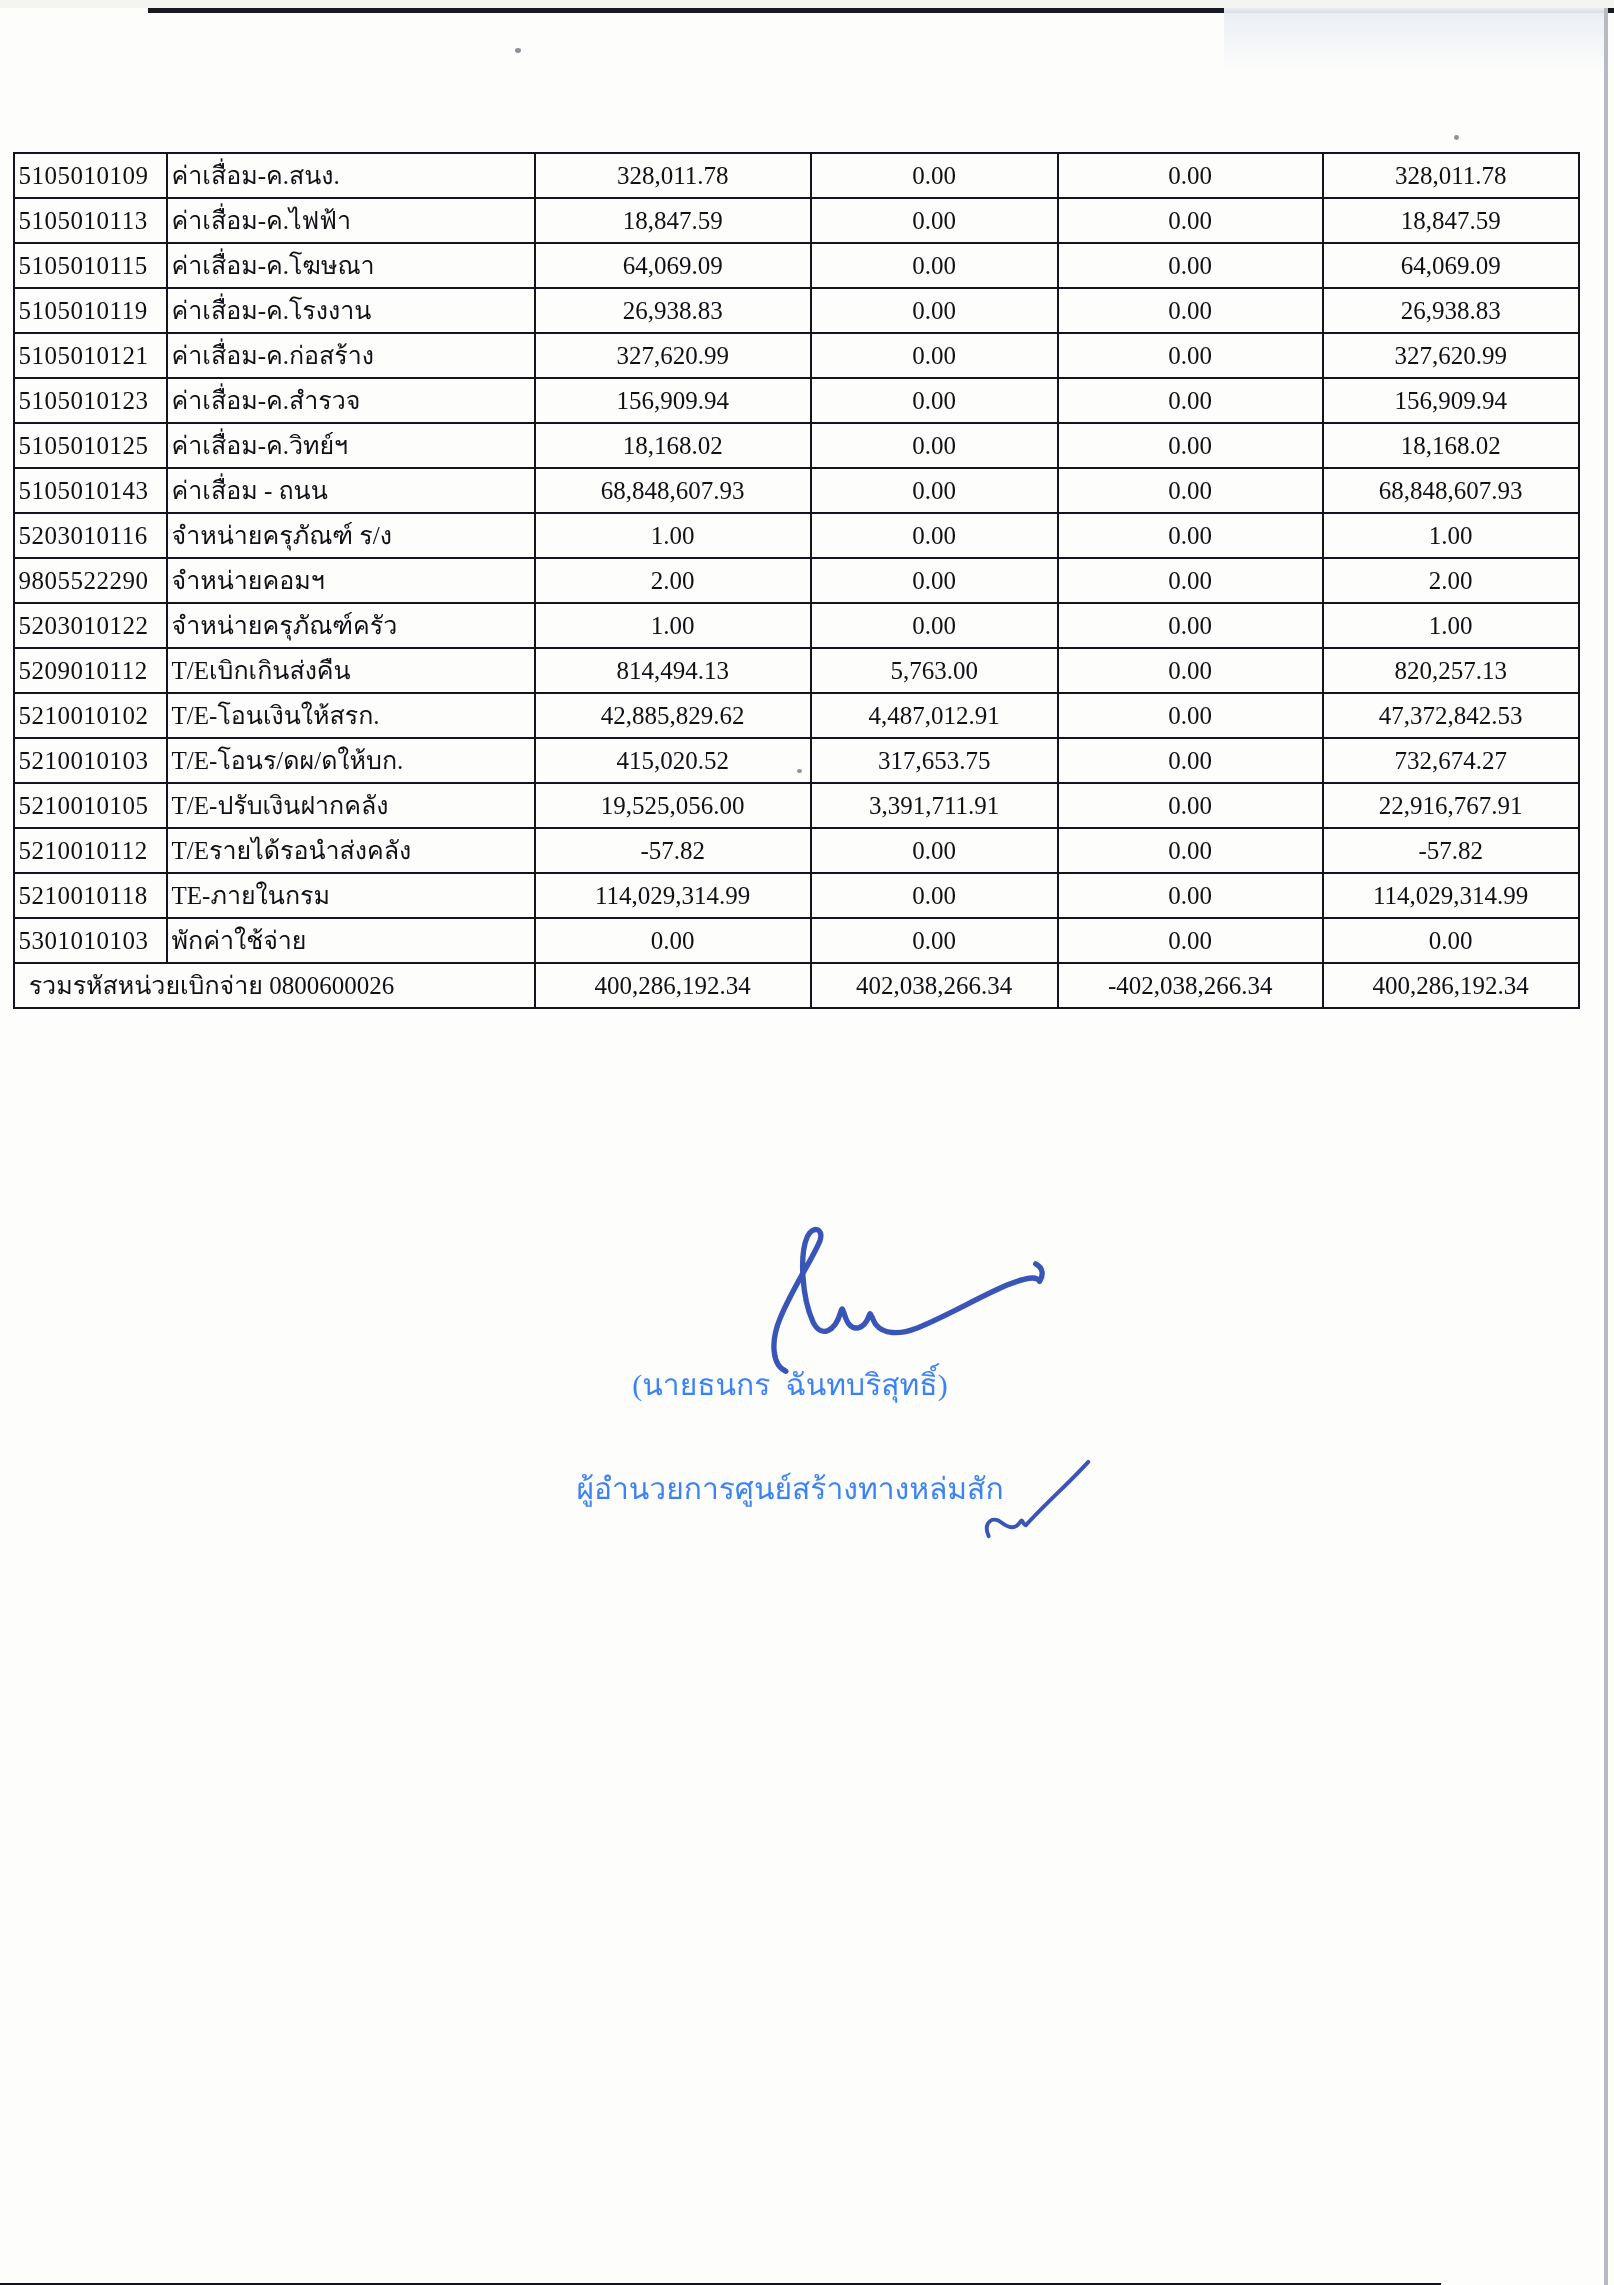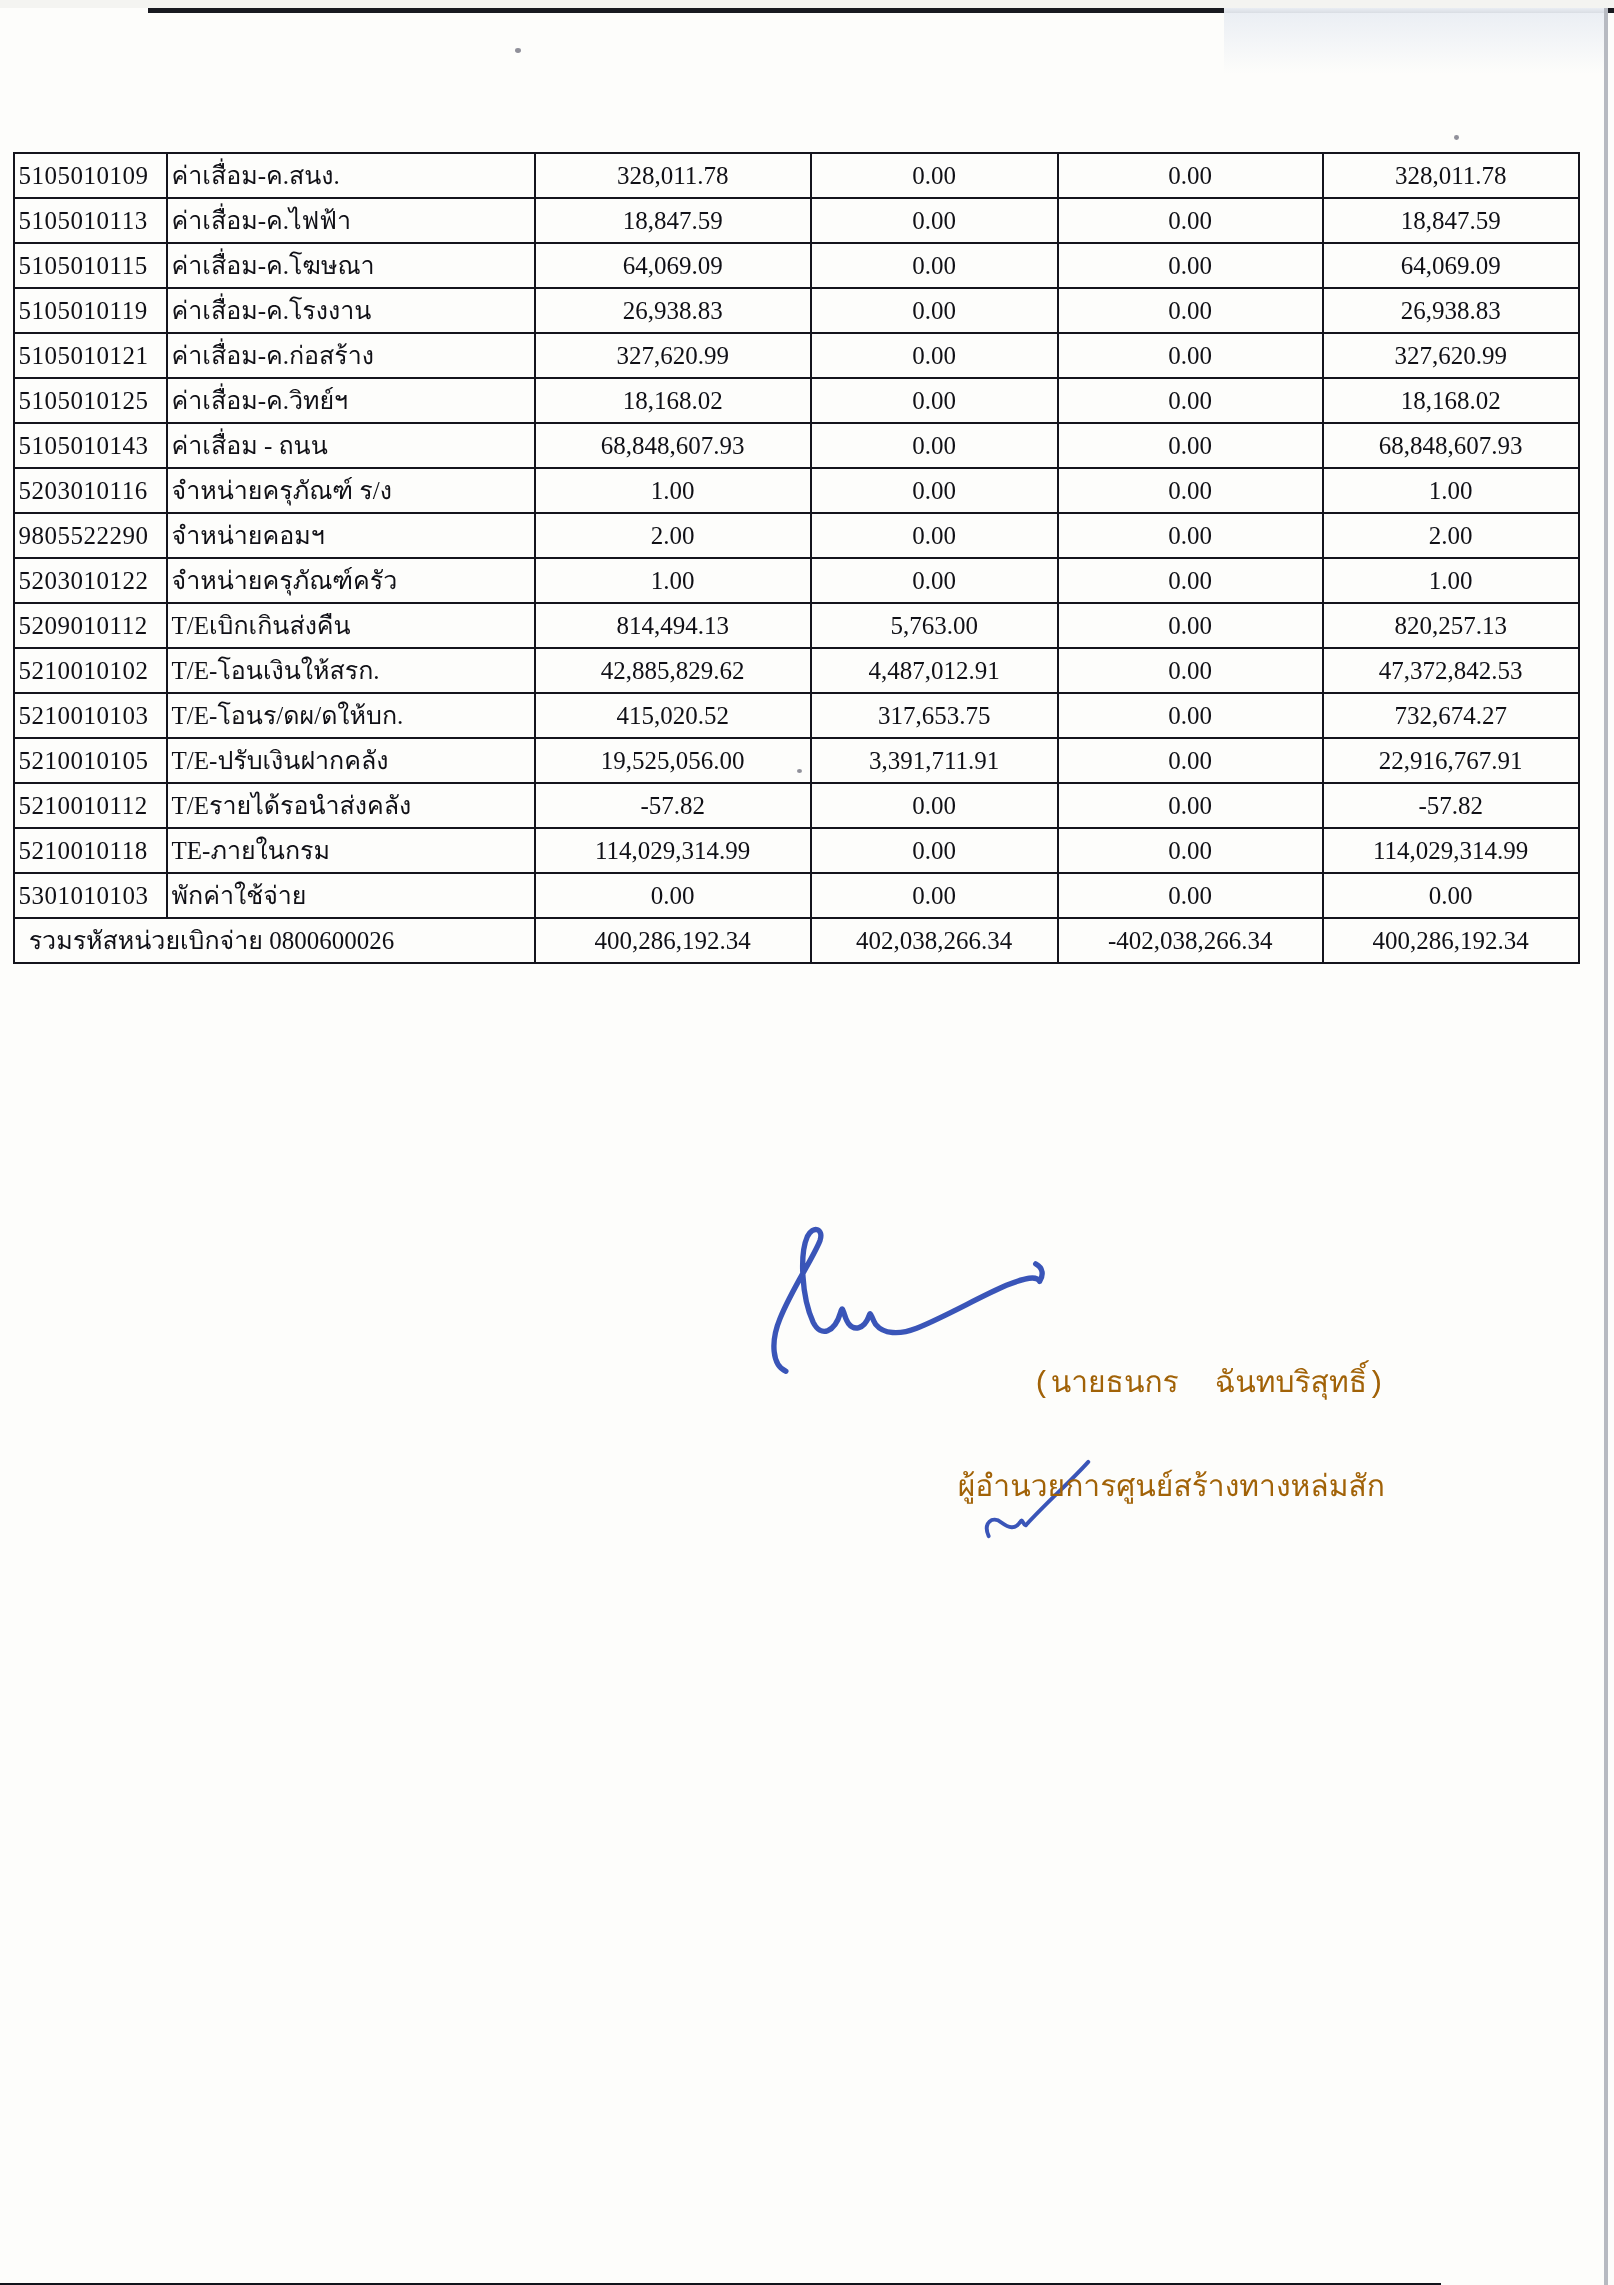--- a/index.html
+++ b/index.html
@@ -35,22 +35,22 @@
     color:#101016;font-size:25px;line-height:1;
     overflow:hidden;white-space:nowrap;
   }
   td.c-code{padding-left:8.8px;letter-spacing:0.5px;}
   td.c-name{padding-left:6.8px;font-size:26px;}
   td.c-num{text-align:center;}
   tfoot td{font-size:26px;}
   tfoot td.c-total-label{padding-left:14px;}
   
   .sig-line{
-    position:absolute;left:195px;width:1190px;text-align:right;
-    color:#a16207;font-size:30px;line-height:1.25;white-space:pre-wrap;font-family:Liberation Mono, monospace;
+    position:absolute;left:195px;width:1190px;text-align:center;
+    color:#3b82f6;font-size:30px;line-height:1.25;white-space:pre-wrap;
   }
   .sig-name{top:1358px;}
   .sig-title1{top:1410px;}
   .sig-title2{top:1462px;}
   .sig-svg{position:absolute;left:741px;top:1207px;}
   .swoosh-svg{position:absolute;left:973px;top:1441px;}
 </style>
 </head>
 <body>
 
@@ -113,20 +113,28 @@
 
     <tr>
       <td class="c-code">5105010121</td>
       <td class="c-name">ค่าเสื่อม-ค.ก่อสร้าง</td>
       <td class="c-num">327,620.99</td>
       <td class="c-num">0.00</td>
       <td class="c-num">0.00</td>
       <td class="c-num">327,620.99</td>
     </tr>
 
+    <tr>
+      <td class="c-code">5105010123</td>
+      <td class="c-name">ค่าเสื่อม-ค.สำรวจ</td>
+      <td class="c-num">156,909.94</td>
+      <td class="c-num">0.00</td>
+      <td class="c-num">0.00</td>
+      <td class="c-num">156,909.94</td>
+    </tr>
 
     <tr>
       <td class="c-code">5105010125</td>
       <td class="c-name">ค่าเสื่อม-ค.วิทย์ฯ</td>
       <td class="c-num">18,168.02</td>
       <td class="c-num">0.00</td>
       <td class="c-num">0.00</td>
       <td class="c-num">18,168.02</td>
     </tr>
 

